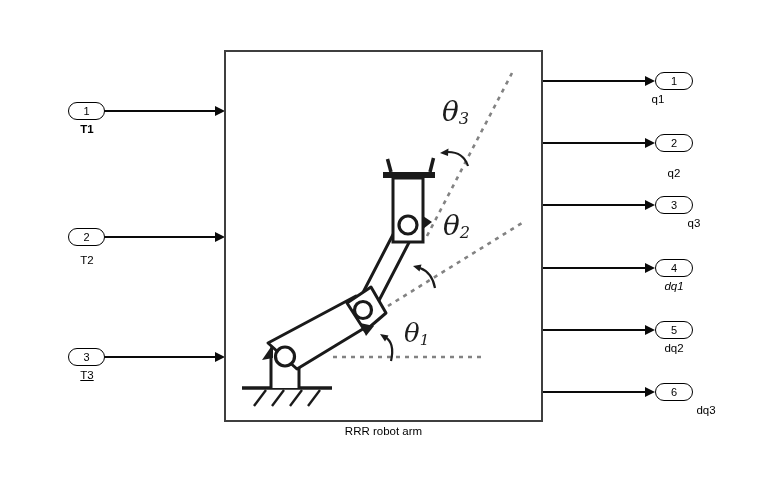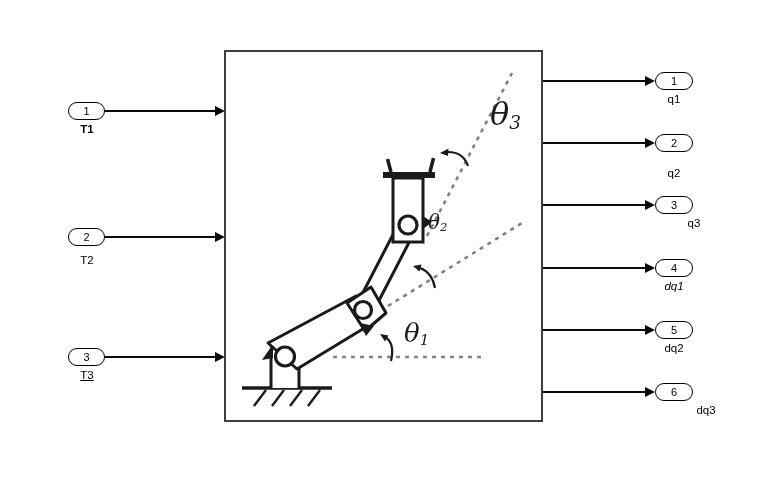--- a/index.html
+++ b/index.html
@@ -31,22 +31,22 @@
   .block-label{
     position:absolute;left:224px;top:425px;width:319px;text-align:center;
     font-size:11.5px;
   }
   .theta{
     position:absolute;font-family:"DejaVu Serif",serif;font-style:italic;
     color:#1c1c1c;line-height:1;
   }
   .theta sub{font-size:58%;vertical-align:-20%;}
   .t1{left:404px;top:320px;font-size:26px;}
-  .t2{left:428px;top:212px;font-size:20px;}
-  .t3{left:442px;top:98px;font-size:32px;margin-left:48px;}
+  .t2{left:443px;top:212px;font-size:28px;}
+  .t3{left:442px;top:98px;font-size:28px;}
 </style>
 </head>
 <body>
 
 <div class="canvas">
 
   <div class="port" style="left:68px;top:102px;">
     <span>1</span>
   </div>
   <div class="port-label" style="left:57px;top:123px;font-weight:bold;">T1</div>
@@ -115,27 +115,28 @@
       <polygon points="380,334 388.5,335.5 385,341.5"></polygon>
       <polygon points="413,266 421.5,264.5 419.5,271.5"></polygon>
       <polygon points="440,153 448.5,148.5 448,156"></polygon>
     </g>
   </svg>
 
   <div class="theta t1"><span>θ</span><sub>1</sub></div>
   <div class="theta t2"><span>θ</span><sub>2</sub></div>
   <div class="theta t3"><span>θ</span><sub>3</sub></div>
 
+  <div class="block-label">RRR robot arm</div>
 
   <div class="wire" style="left:543px;top:80px;width:103px;"></div>
   <div class="arrowhead" style="left:645px;top:76px;"></div>
   <div class="port outport" style="left:655px;top:72px;">
     <span>1</span>
   </div>
-  <div class="port-label" style="left:644px;top:93px;">q1</div>
+  <div class="port-label" style="left:628px;top:93px;">q1</div>
 
   <div class="wire" style="left:543px;top:142px;width:103px;"></div>
   <div class="arrowhead" style="left:645px;top:138px;"></div>
   <div class="port outport" style="left:655px;top:134px;">
     <span>2</span>
   </div>
   <div class="port-label" style="left:644px;top:155px;margin-top:12px;">q2</div>
 
   <div class="wire" style="left:543px;top:204px;width:103px;"></div>
   <div class="arrowhead" style="left:645px;top:200px;"></div>

